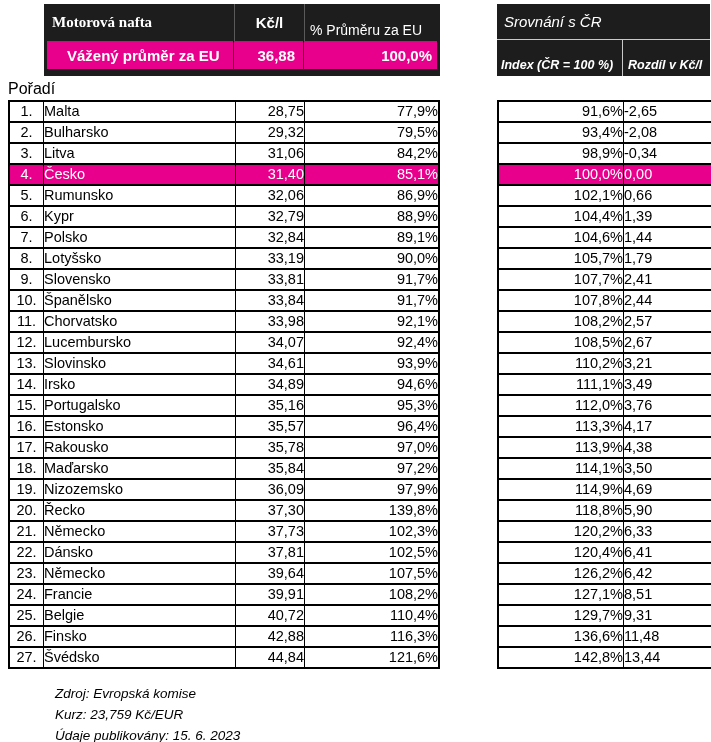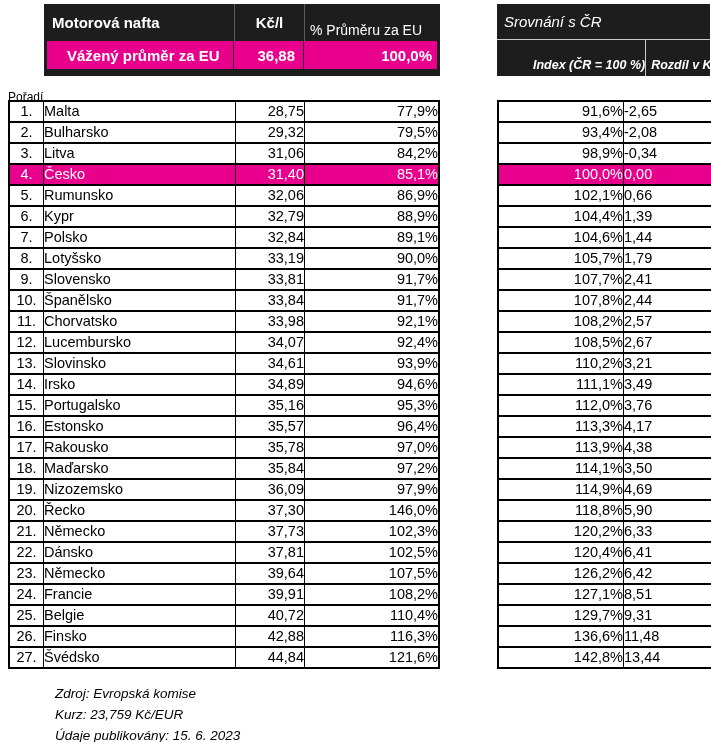--- a/index.html
+++ b/index.html
@@ -5,40 +5,40 @@
   html,body{margin:0;padding:0;}
   body{
     width:711px;height:742px;position:relative;background:#fff;color:#000;
     font-family:"Liberation Sans","DejaVu Sans",sans-serif;
     -webkit-font-smoothing:antialiased;
   }
   
   .hdr-left{position:absolute;left:44px;top:4px;width:396px;height:72px;background:#1d1d1d;}
   .hl-r1{display:flex;height:37px;color:#fff;}
   .hl-title{width:191px;box-sizing:border-box;font-weight:bold;font-size:15px;
-    display:flex;align-items:center;padding-left:8px;border-right:1px solid #5a5a5a;}
+    display:flex;align-items:center;padding-left:8px;border-right:1px solid #5a5a5a;font-family:Liberation Serif, serif;}
   .hl-unit{width:70px;box-sizing:border-box;font-weight:bold;font-size:15px;
     display:flex;align-items:center;justify-content:center;border-right:1px solid #5a5a5a;}
   .hl-pct{flex:1;font-size:14px;display:flex;align-items:flex-end;justify-content:flex-start;
     padding:0 3px 3px 5px;white-space:nowrap;}
   .hl-r2{display:flex;height:28px;margin:0 3px;column-gap:1px;color:#fff;font-weight:bold;font-size:15px;}
   .hl-avg-label{background:#e8008c;width:186px;box-sizing:border-box;display:flex;align-items:center;padding-left:20px;}
   .hl-avg-price{background:#e8008c;width:69px;box-sizing:border-box;display:flex;align-items:center;justify-content:flex-end;padding-right:8px;}
   .hl-avg-pct{background:#e8008c;flex:1;display:flex;align-items:center;justify-content:flex-end;padding-right:5px;}
   
   .hdr-right{position:absolute;left:497px;top:4px;width:213px;height:72px;background:#1d1d1d;color:#fff;font-style:italic;}
   .hr-r1{height:36px;box-sizing:border-box;display:flex;align-items:center;padding-left:7px;
     font-size:15px;border-bottom:1px solid #c9c9c9;}
-  .hr-r2{display:flex;height:36px;padding-left:32px;}
+  .hr-r2{display:flex;height:36px;}
   .hr-index{width:126px;box-sizing:border-box;border-right:1px solid #c9c9c9;font-weight:bold;
     font-size:12.5px;display:flex;align-items:flex-end;padding:0 0 4px 4px;white-space:nowrap;}
   .hr-diff{flex:1;font-weight:bold;font-size:12.5px;display:flex;align-items:flex-end;
     padding:0 0 4px 5px;white-space:nowrap;}
   
-  .poradi{position:absolute;left:8px;top:80px;font-size:12px;margin-top:10px;}
+  .poradi{position:absolute;left:8px;top:80px;font-size:16px;}
   
   table.data{position:absolute;top:100px;border-collapse:collapse;table-layout:fixed;
     border:2px solid #000;background:#fff;}
   .tbl-left{left:8px;width:432px;}
   .tbl-right{left:497px;width:255px;}
   table.data td{border:1px solid #000;border-bottom:2px solid #000;height:19px;line-height:19px;
     padding:0;font-size:14.5px;white-space:nowrap;overflow:hidden;}
   td.c-rank{width:33px;border-right:2px solid #000;font-size:11px;text-align:center;}
   td.c-country{width:191px;padding-left:6px;}
   td.c-price{width:68px;text-align:right;padding-right:6px;}
@@ -188,21 +188,21 @@
       <tr>
         <td class="c-rank">19.</td>
         <td class="c-country">Nizozemsko</td>
         <td class="c-price">36,09</td>
         <td class="c-pct">97,9%</td>
       </tr>
       <tr>
         <td class="c-rank">20.</td>
         <td class="c-country">Řecko</td>
         <td class="c-price">37,30</td>
-        <td class="c-pct">146,0%</td>
+        <td class="c-pct">139,8%</td>
       </tr>
       <tr>
         <td class="c-rank">21.</td>
         <td class="c-country">Německo</td>
         <td class="c-price">37,73</td>
         <td class="c-pct">102,3%</td>
       </tr>
       <tr>
         <td class="c-rank">22.</td>
         <td class="c-country">Dánsko</td>

